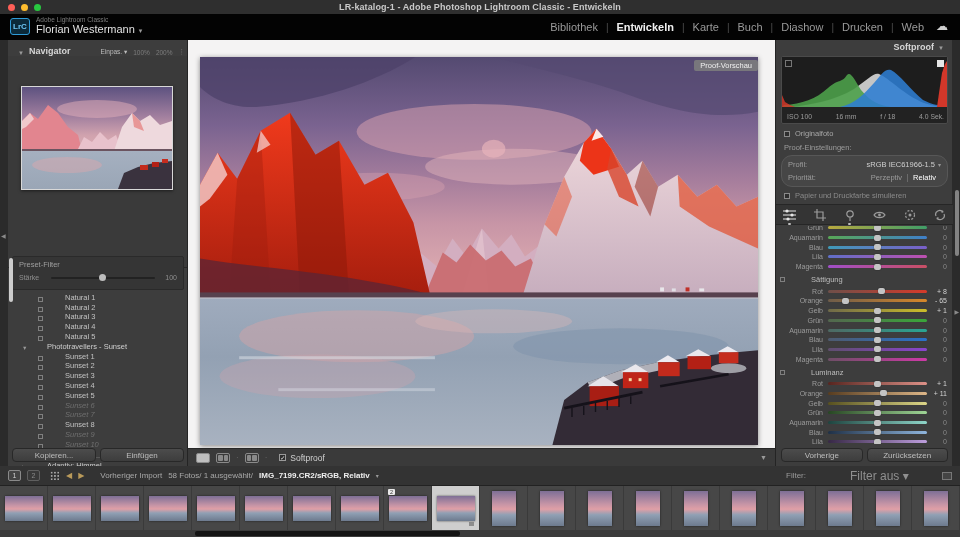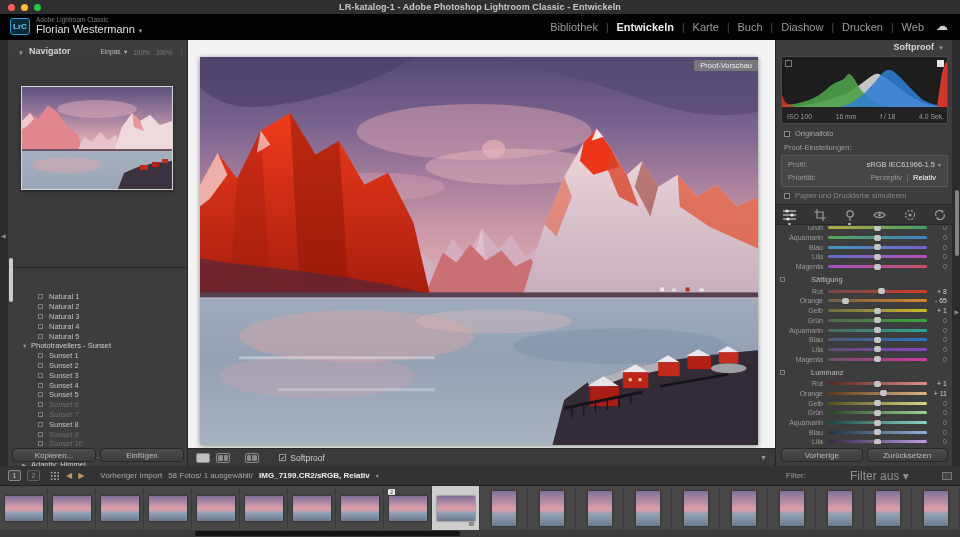--- a/index.html
+++ b/index.html
@@ -50,21 +50,21 @@
     border:1px solid #2a2a2a; border-radius:2px; padding:3px 6px; }
   #amount-box .hdr { font-size:7.5px; color:#9f9f9f; }
   #amount-row { display:flex; align-items:center; margin-top:5px; }
   #amount-row .lab { font-size:7px; color:#8f8f8f; width:26px; }
   #amount-track { flex:1; height:2px; background:#222; border-radius:2px; position:relative; margin:0 6px; }
   #amount-knob { position:absolute; left:46%; top:-2.5px; width:7px; height:7px; border-radius:50%;
     background:#bdbdbd; }
   #amount-row .val { font-size:7px; color:#8f8f8f; width:16px; text-align:right; }
   #preset-list { position:absolute; left:0; top:254px; width:180px; height:178px; overflow:hidden;
     padding-top:2px; }
-  .p-row { display:flex; align-items:center; height:9.8px; font-size:7.5px; color:#c2c2c2; }
+  .p-row { display:flex; align-items:flex-end; height:9.8px; font-size:7.5px; color:#c2c2c2;gap:16px; }
   .p-row.item { padding-left:30px; }
   .p-row.group { padding-left:14px; color:#cfcfcf; }
   .p-row .arrow { font-size:5.5px; color:#9a9a9a; width:9px; }
   .p-row .box { width:5px; height:5px; border:1px solid #7f7f7f; margin-right:6px; flex:none; }
   .p-row.dim { color:#6e6e6e; font-style:italic; }
   .p-divider { height:7px; margin:2px 10px; border-bottom:1px solid #565656; }
   #left-scroll { position:absolute; left:1px; top:218px; width:4px; height:44px; background:#cdcdcd;
     border-radius:2px; }
   #left-buttons { position:absolute; left:0; top:406px; width:180px; height:20px; display:flex;
     gap:4px; padding:2px 4px; }
@@ -101,21 +101,21 @@
   #hist-box svg { display:block; }
   .clip-ind { position:absolute; top:3px; width:7px; height:7px; border:1px solid #777; }
   .clip-ind.right { background:#e6e6e6; border-color:#e6e6e6; }
   #exif { position:absolute; left:5px; bottom:3px; width:157px; display:flex;
     justify-content:space-between; font-size:6.8px; color:#9c9c9c; }
   .rp-row { position:absolute; left:8px; display:flex; align-items:center; gap:5px; }
   .rp-cb { width:6px; height:6px; border:1px solid #8a8a8a; background:#2e2e2e; flex:none; }
   .rp-lab { font-size:7.5px; color:#a8a8a8; }
   #proof-header { position:absolute; left:8px; top:103px; font-size:7.5px; color:#9c9c9c; }
   #proof-box { position:absolute; left:5px; top:115px; width:167px; height:32px; background:#464646;
-    border:1px solid #575757; border-radius:1px; padding:2px 6px; }
+    border:1px solid #575757; border-radius:11px; padding:2px 6px; }
   .pb-row { display:flex; align-items:center; height:13px; }
   .pb-row .k { font-size:7.5px; color:#9c9c9c; flex:1; }
   .pb-row .v { font-size:7.5px; color:#cfcfcf; }
   .pb-row .chev { font-size:6px; color:#9a9a9a; margin-left:3px; }
   #intent-seg { display:flex; gap:0; align-items:center; }
   #intent-seg .opt { font-size:7.5px; color:#9c9c9c; padding:0 5px; }
   #intent-seg .opt.active { color:#ffffff; font-weight:normal; }
   #intent-seg .d { width:1px; height:8px; background:#6a6a6a; }
   #sim-row { top:151px; }
   #sim-row .rp-lab { color:#8a8a8a; }
@@ -248,20 +248,30 @@
       <path d="M92,64 L100,40 110,26 118,34 128,28 138,38 150,34 150,64 Z" fill="#eed9dd"></path>
       <path d="M110,26 L118,34 122,44 112,40 Z" fill="#e78f8f" opacity=".9"></path>
       <rect y="62" width="150" height="2" fill="#6b5460"></rect>
       <rect y="64" width="150" height="38" fill="url(#nwater)"></rect>
       <ellipse cx="45" cy="78" rx="35" ry="8" fill="#d8a8ae" opacity=".5"></ellipse>
       <path d="M96,102 L102,86 116,80 132,76 150,74 150,102 Z" fill="#3a323e"></path>
       <rect x="118" y="78" width="8" height="5" fill="#c22a1c"></rect>
       <rect x="130" y="75" width="7" height="5" fill="#b32015"></rect>
       <rect x="140" y="72" width="6" height="4" fill="#c52c1e"></rect>
     </svg>
+  </div>
+  <div id="amount-box">
+    <div class="hdr">Preset-Filter</div>
+    <div id="amount-row">
+      <span class="lab">Stärke</span>
+      <div id="amount-track">
+          <div id="amount-knob"></div>
+        </div>
+      <span class="val">100</span>
+    </div>
   </div>
   <div id="preset-list">
       <div class="p-row item" style="margin-top: -4px;">
         <span class="box"></span>
         <span>Natural 1</span>
       </div>
       <div class="p-row item">
         <span class="box"></span>
         <span>Natural 2</span>
       </div>

